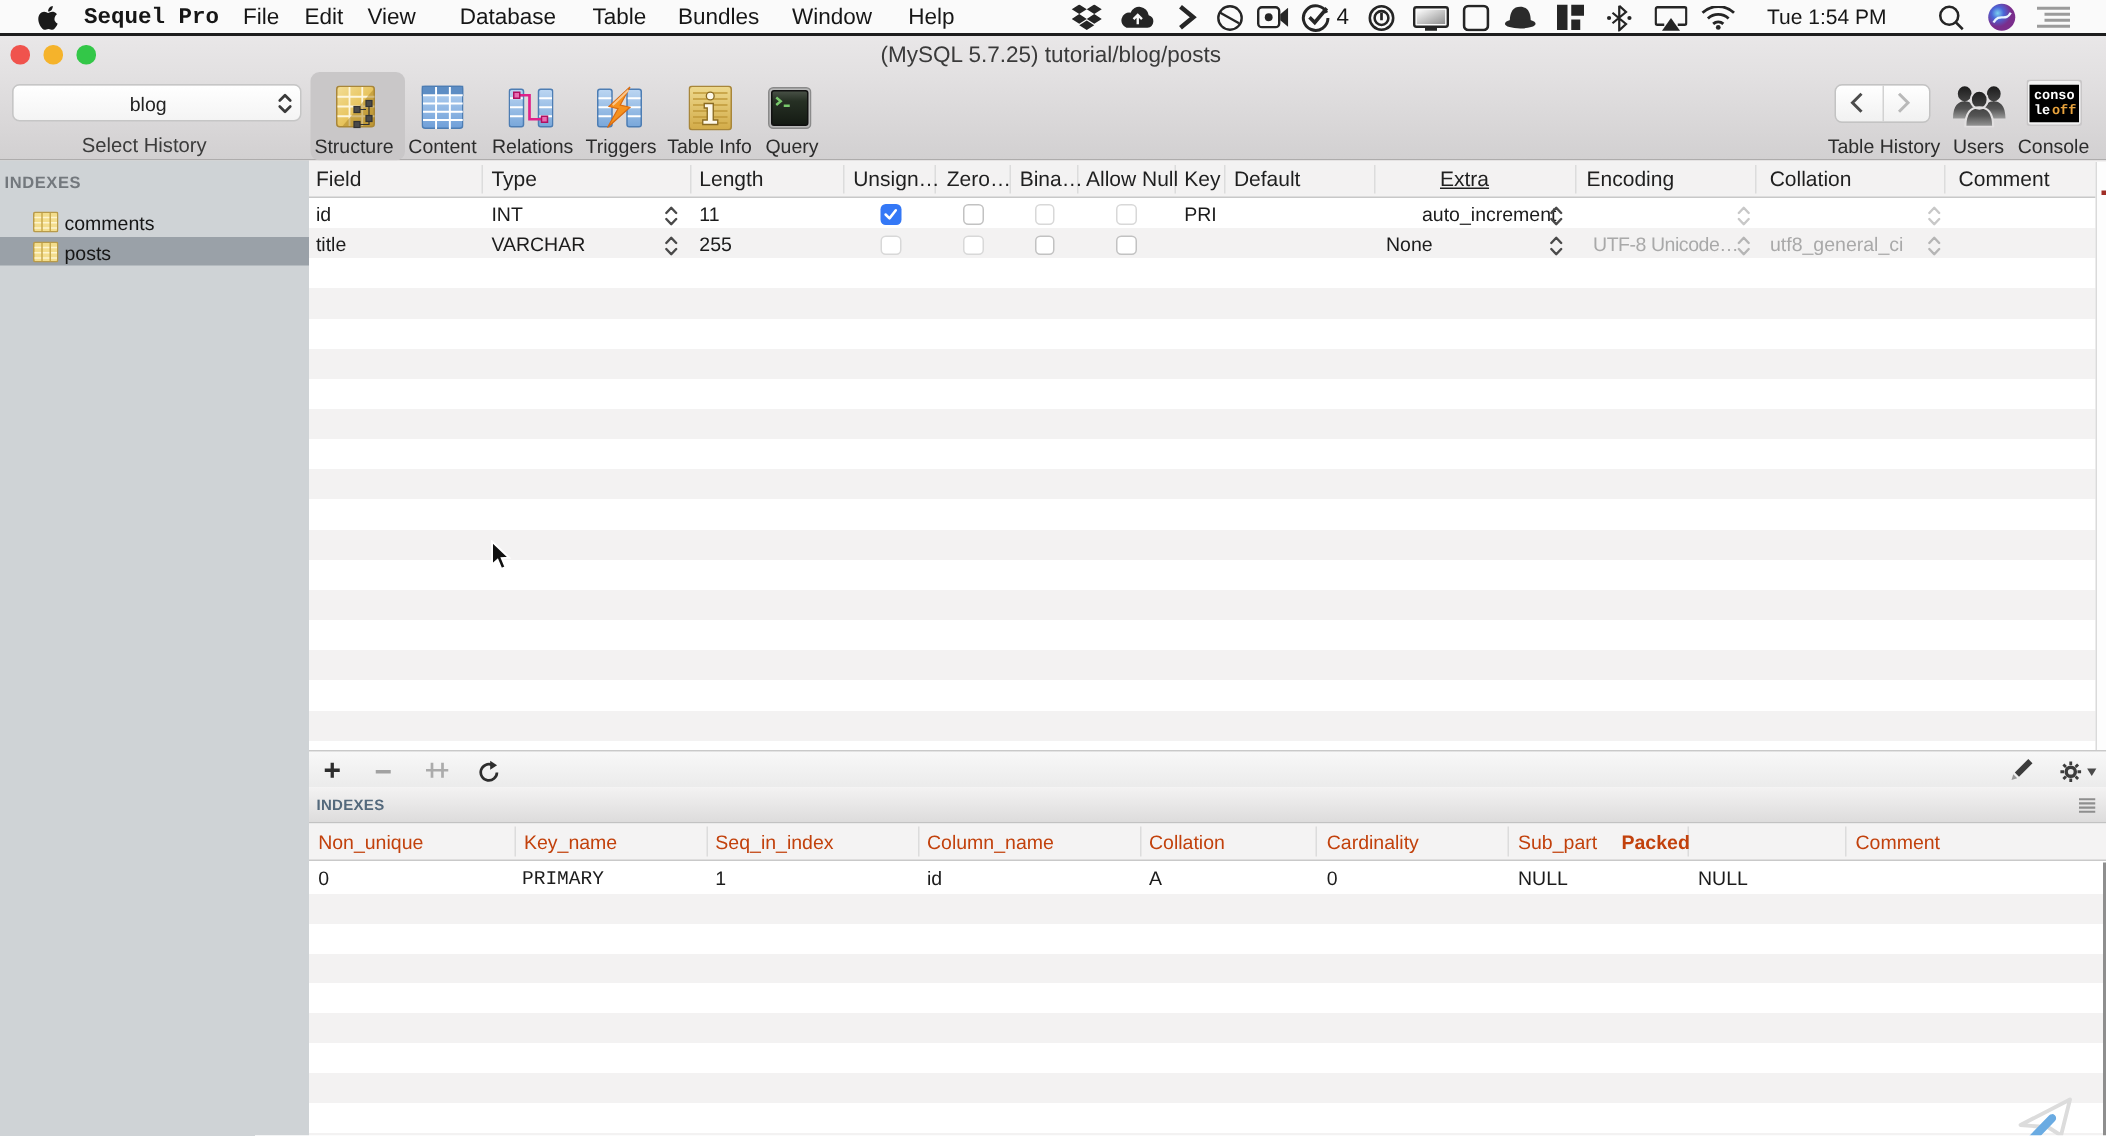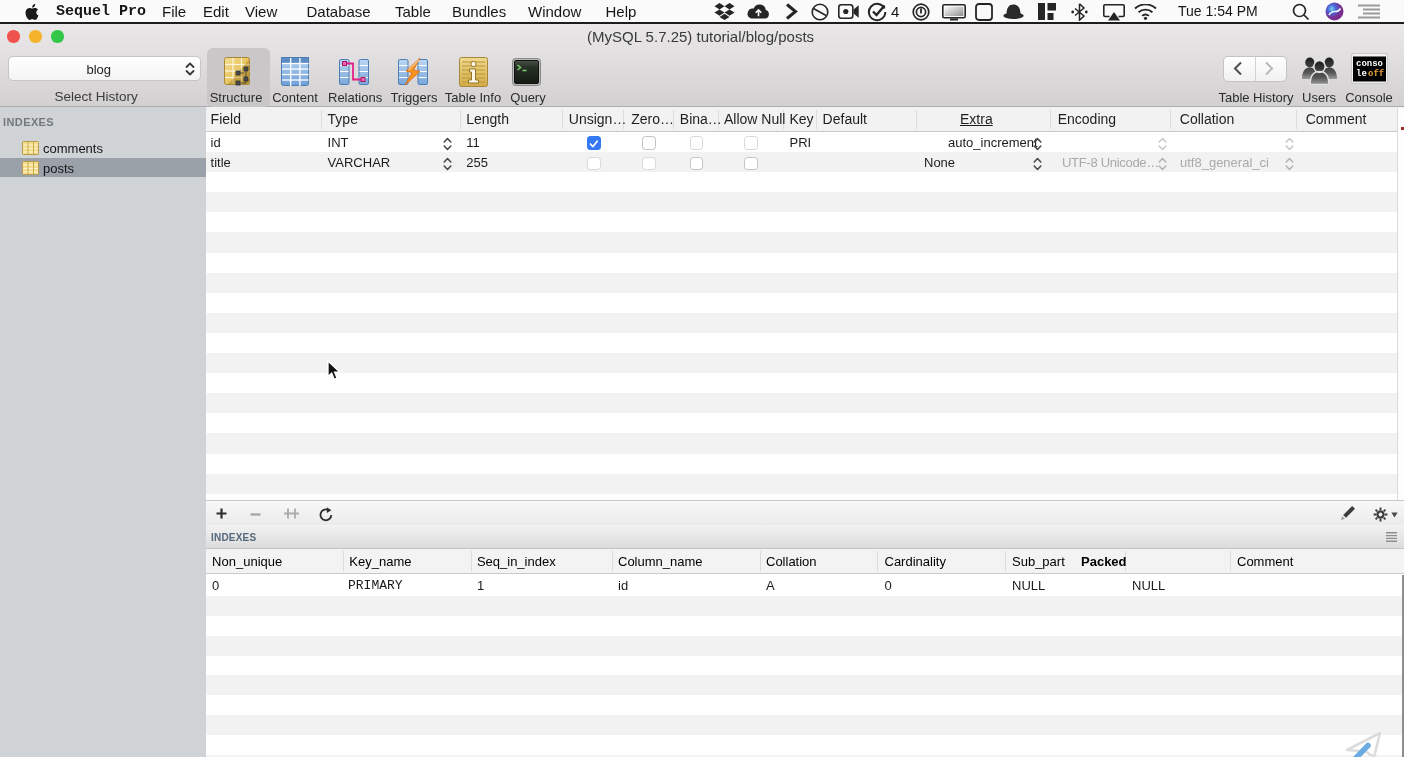--- a/index.html
+++ b/index.html
@@ -35,21 +35,21 @@
 .cb{position:absolute;width:13.5px;height:13.5px;border-radius:3.5px;background:#fff;border:1.4px solid #c2c2c2;box-sizing:border-box;}
 .cbl{border-color:#d8d8d8;}
 
 #btnbar{left:205.5px;top:499.5px;width:1198.5px;height:25.5px;border-top:1px solid #c9c9c9;
   background:linear-gradient(to bottom,#f8f8f8,#ebebeb);box-sizing:border-box;}
 #idxbar{left:205.5px;top:525px;width:1198.5px;height:23.5px;
   background:linear-gradient(to bottom,#f3f2f2,#dddcdc);border-bottom:1px solid #c2c2c2;box-sizing:border-box;}
 #idxtitle{left:211px;top:532.3px;font-size:10px;font-weight:bold;color:#54697c;letter-spacing:0.2px;}
 #header2{left:205.5px;top:548.5px;width:1198.5px;height:25px;background:#f4f3f3;border-bottom:1px solid #c9c9c9;box-sizing:border-box;}
 .sep2{position:absolute;top:551px;width:1px;height:20px;background:#dcdcdc;}
-.hdr2{position:absolute;top:554.4px;font-size:13px;color:#000000;}
+.hdr2{position:absolute;top:554.4px;font-size:13px;color:#c2410c;}
 #stripes2{left:205.5px;top:575.5px;width:1198.5px;height:181.5px;
   background:repeating-linear-gradient(to bottom,#ffffff 0px,#ffffff 19.9px,#f3f2f2 19.9px,#f3f2f2 39.8px);}
 .r3{position:absolute;top:578px;font-size:13px;color:#1c1c1c;}
 #grayline{left:1402px;top:575px;width:2px;height:182px;background:#8e8e8e;}
 </style>
 </head>
 <body>
 <div id="app">
 
   <div class="abs" id="menubar"></div>

